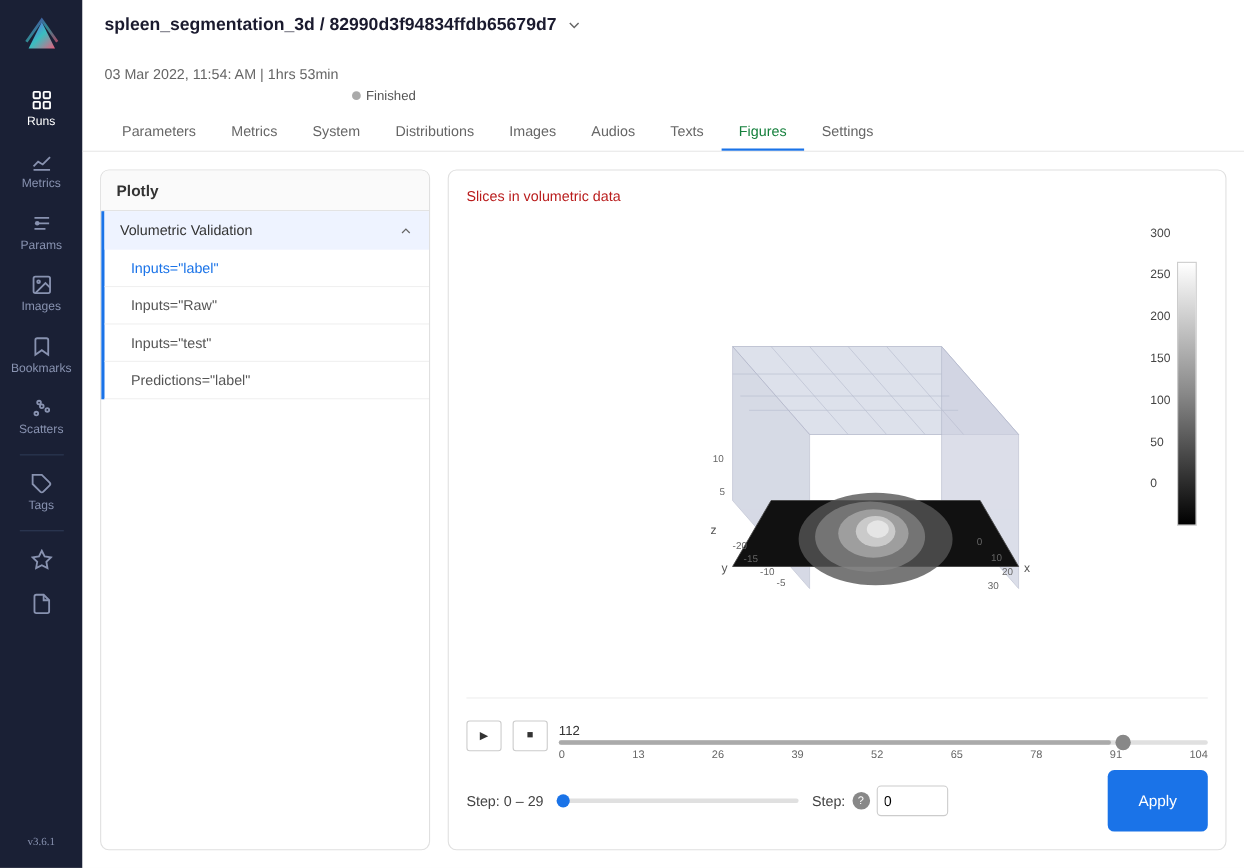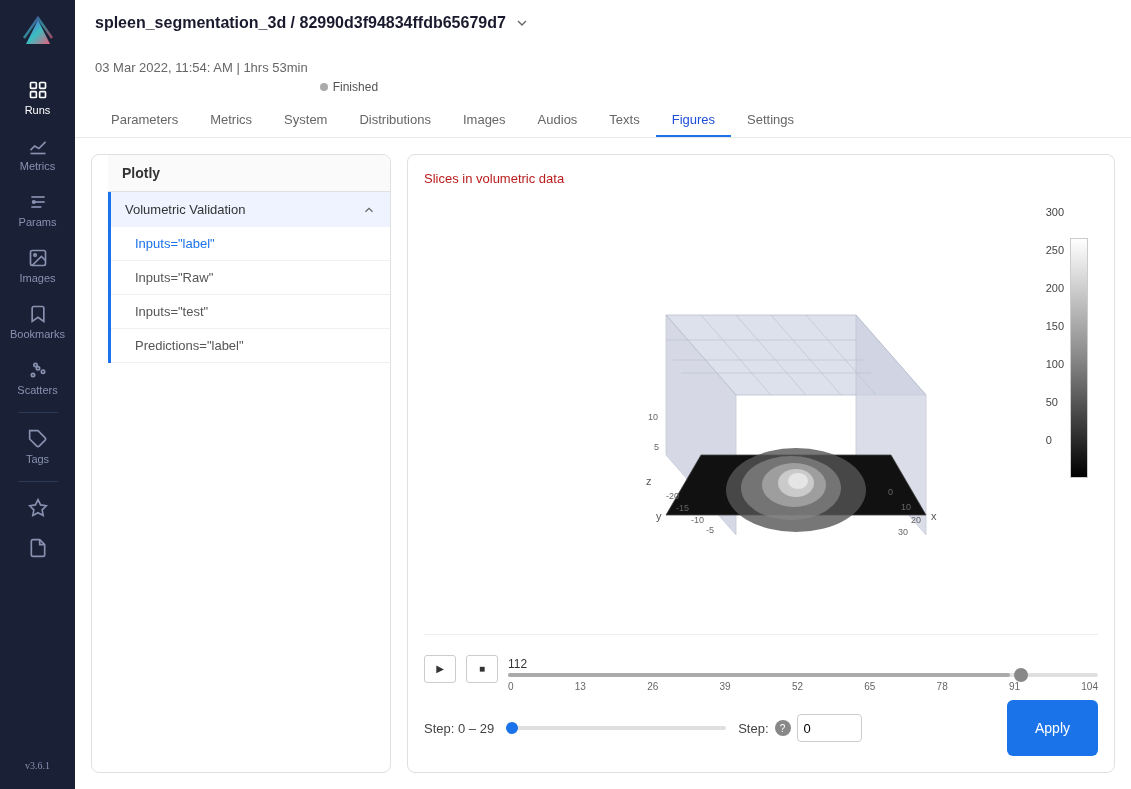--- a/index.html
+++ b/index.html
@@ -95,42 +95,41 @@
     }
     .tab {
       padding: 8px 16px;
       font-size: 13px;
       color: #666;
       cursor: pointer;
       border-bottom: 2px solid transparent;
       white-space: nowrap;
     }
     .tab.active {
-      color: #1d4ed8;
+      color: #15803d;
       border-bottom: 2px solid #1a73e8;
       font-weight: 500;
     }
 
     
     .content {
       display: flex;
       flex: 1;
       overflow: hidden;
       padding: 16px;
       gap: 16px;
     }
 
     
     .left-panel {
       width: 300px;
       flex-shrink: 0;
       border: 1px solid #e0e0e0;
       border-radius: 8px;
       overflow: hidden;
-      padding-left: 16px;
     }
     .panel-header {
       padding: 10px 14px;
       font-weight: 600;
       font-size: 14px;
       color: #333;
       background: #fafafa;
       border-bottom: 1px solid #e0e0e0;
     }
     .tree-section {

